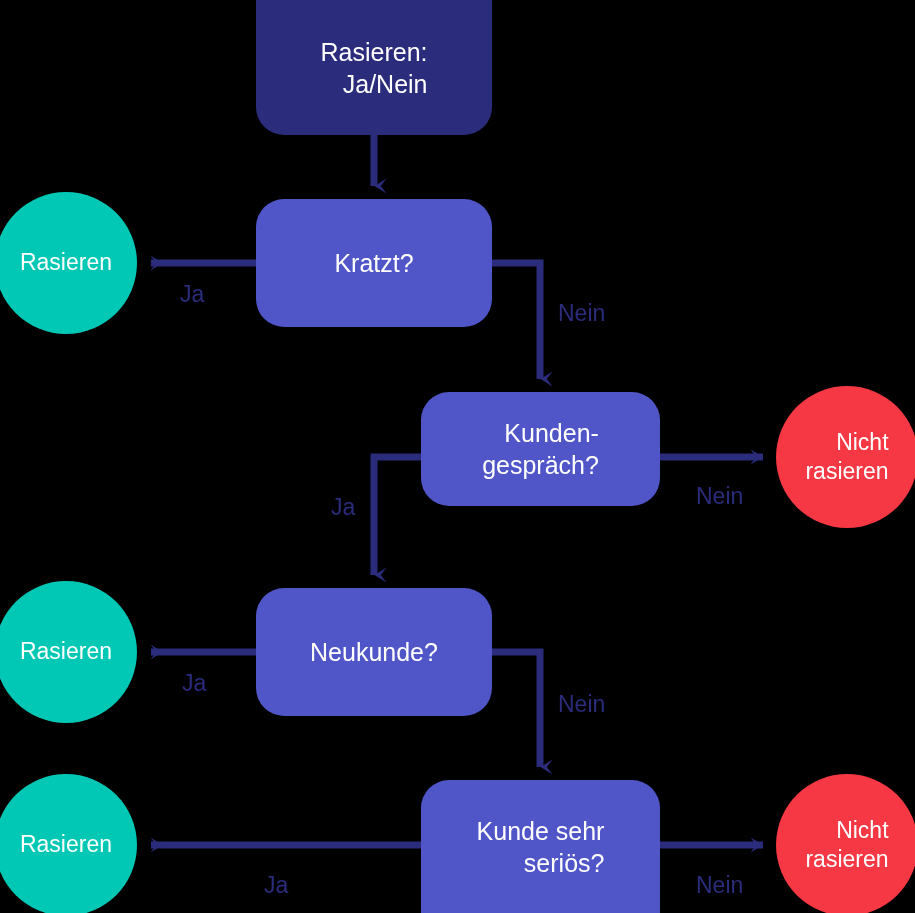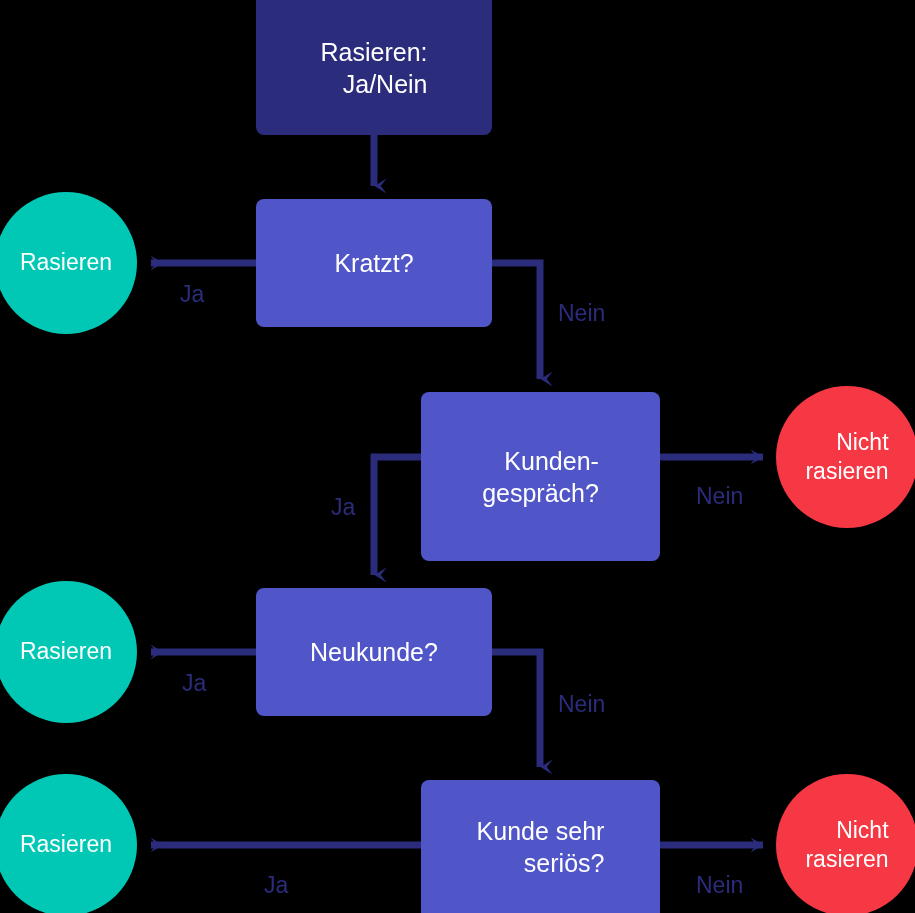--- a/index.html
+++ b/index.html
@@ -26,21 +26,21 @@
     display: flex;
     align-items: center;
     justify-content: center;
     text-align: right;
     color: #ffffff;
     box-sizing: border-box;
     line-height: 1.28;
     white-space: pre-line;
   }
   .node-rect {
-    border-radius: 8px;
+    border-radius: 28px;
   }
   .node-circle {
     border-radius: 50%;
   }
   .start-node {
     background: #2B2C7C;
     font-size: 25px;
   }
   .decision-node {
     background: #5055C8;
@@ -108,21 +108,21 @@
   </svg>
 
   <div class="node node-rect start-node" style="left:256px; top:0px; width:236px; height:135px;
               border-top-left-radius:0; border-top-right-radius:0;">Rasieren:
 Ja/Nein</div>
 
   <div class="node node-rect decision-node" style="left:256px; top:199px; width:236px; height:128px;">Kratzt?</div>
 
   <div class="node node-circle yes-node" style="left:-5px; top:192px; width:142px; height:142px;">Rasieren</div>
 
-  <div class="node node-rect decision-node" style="left:421px; top:392px; width:239px; height:169px;">Kunden-
+  <div class="node node-rect decision-node" style="left:421px; top:392px; width:239px; height:114px;">Kunden-
 gespräch?</div>
 
   <div class="node node-circle no-node" style="left:776px; top:386px; width:142px; height:142px;">Nicht
 rasieren</div>
 
   <div class="node node-rect decision-node" style="left:256px; top:588px; width:236px; height:128px;">Neukunde?</div>
 
   <div class="node node-circle yes-node" style="left:-5px; top:581px; width:142px; height:142px;">Rasieren</div>
 
   <div class="node node-rect decision-node" style="left:421px; top:780px; width:239px; height:133px;

